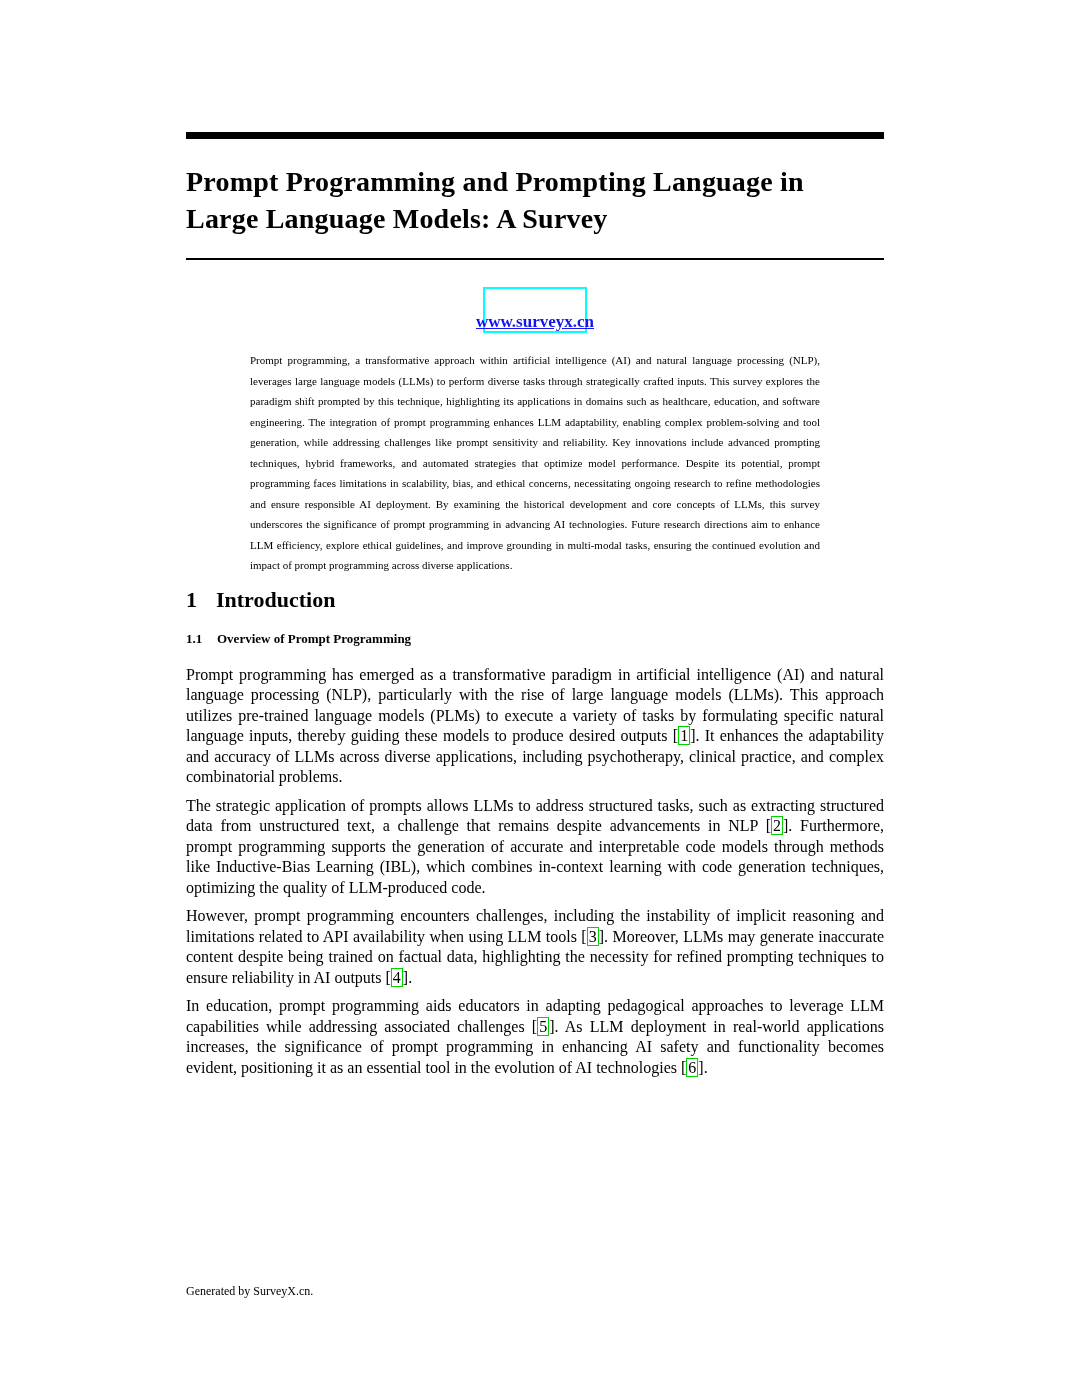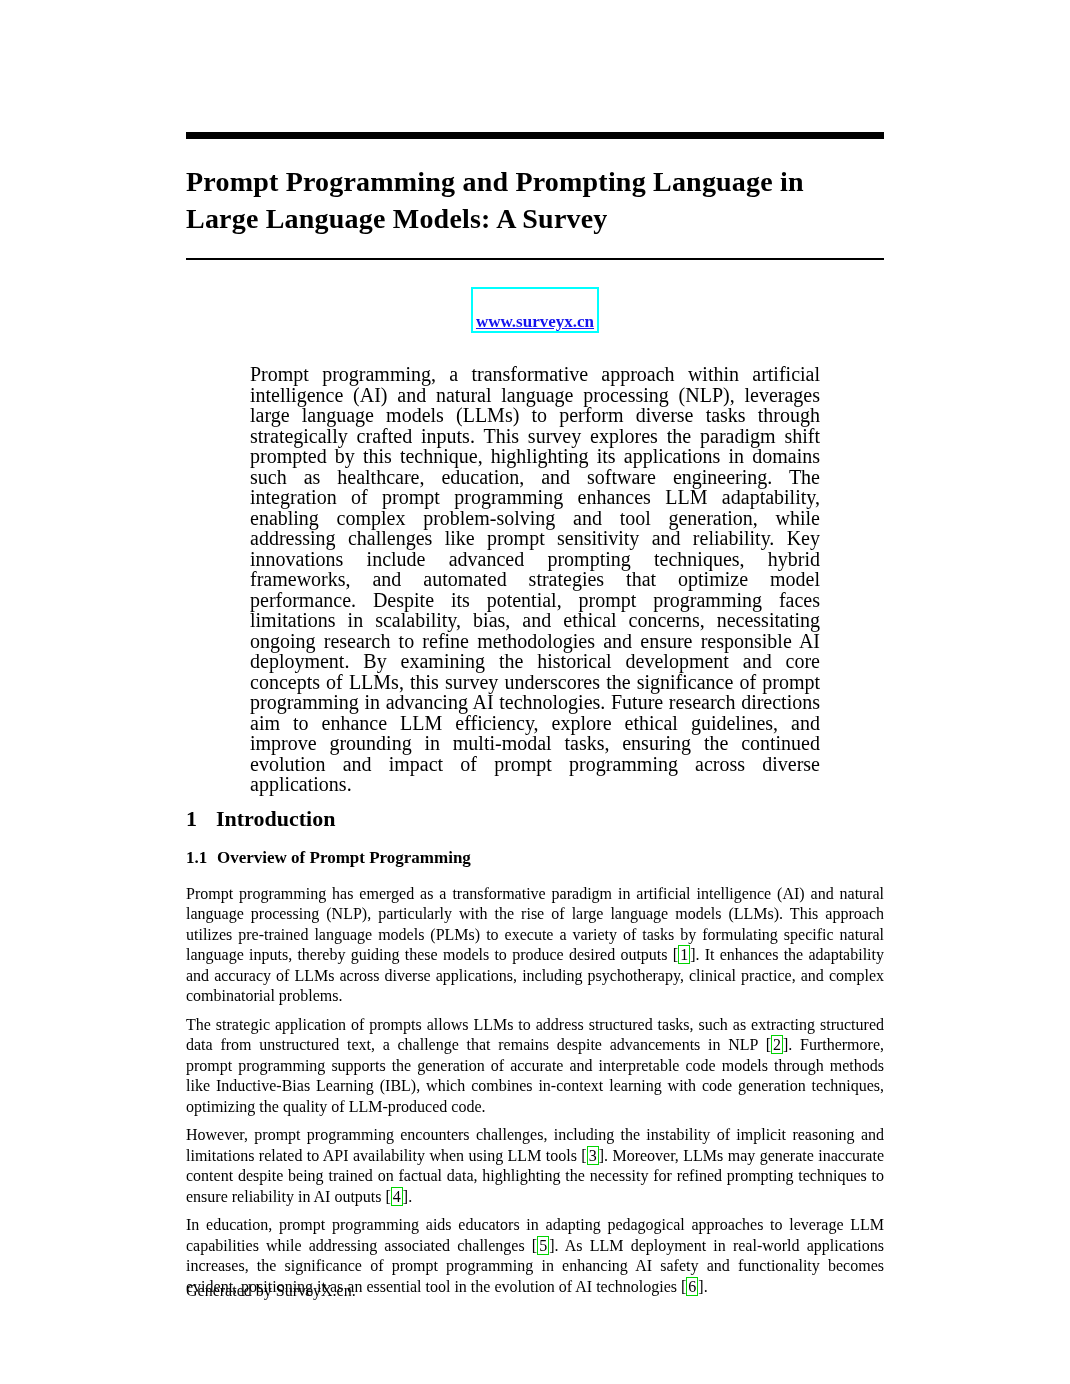--- a/index.html
+++ b/index.html
@@ -35,21 +35,21 @@
     height: 2px;
     background: #000000;
   }
   .linkrow {
     margin-top: 27px;
     display: flex;
     justify-content: center;
   }
   .linkbox {
     box-sizing: border-box;
-    width: 128px;
+    width: 104px;
     height: 46px;
     border: 2px solid var(--frame-cyan, #00ffff);
     display: flex;
     align-items: flex-end;
     justify-content: center;
     text-decoration: none;
     background: #ffffff;
   }
   .linktext {
     font-size: 17px;
@@ -60,35 +60,35 @@
     white-space: nowrap;
   }
   .abstract-heading {
     margin: 53px 0 0 0;
     font-size: 19px;
     font-weight: bold;
     text-align: center;
     line-height: 24px;
   }
   .abstract-body {
-    margin: 31px 64px 0 64px;
-    font-size: 20px;
+    margin: 17px 64px 0 64px;
+    font-size: 11px;
     line-height: 20.5px;
     text-align: justify;
   }
   .section-heading {
     margin: 11px 0 0 0;
     font-size: 22px;
     font-weight: bold;
     line-height: 26px;
   }
   .sec-num { display: inline-block; min-width: 30px; }
   .subsection-heading {
     margin: 15px 0 0 0;
-    font-size: 17px;
+    font-size: 13px;
     font-weight: bold;
     line-height: 21px;
   }
   .sub-num { display: inline-block; min-width: 31px; }
   .paragraphs { margin-top: 16px; }
   .body-par {
     margin: 8px 0 8px 0;
     font-size: 16px;
     line-height: 20.5px;
     text-align: justify;
@@ -99,21 +99,21 @@
     white-space: nowrap;
   }
   .citebox {
     border: 1px solid var(--cite-green, #00d400);
     padding: 0 1px;
   }
   .footer {
     position: absolute;
     left: 186px;
     top: 1281px;
-    font-size: 16px;
+    font-size: 12px;
     line-height: 20px;
   }
 </style>
 </head>
 <body>
 
 <div class="page">
   <div class="content">
 
     <div class="toprule"></div>

